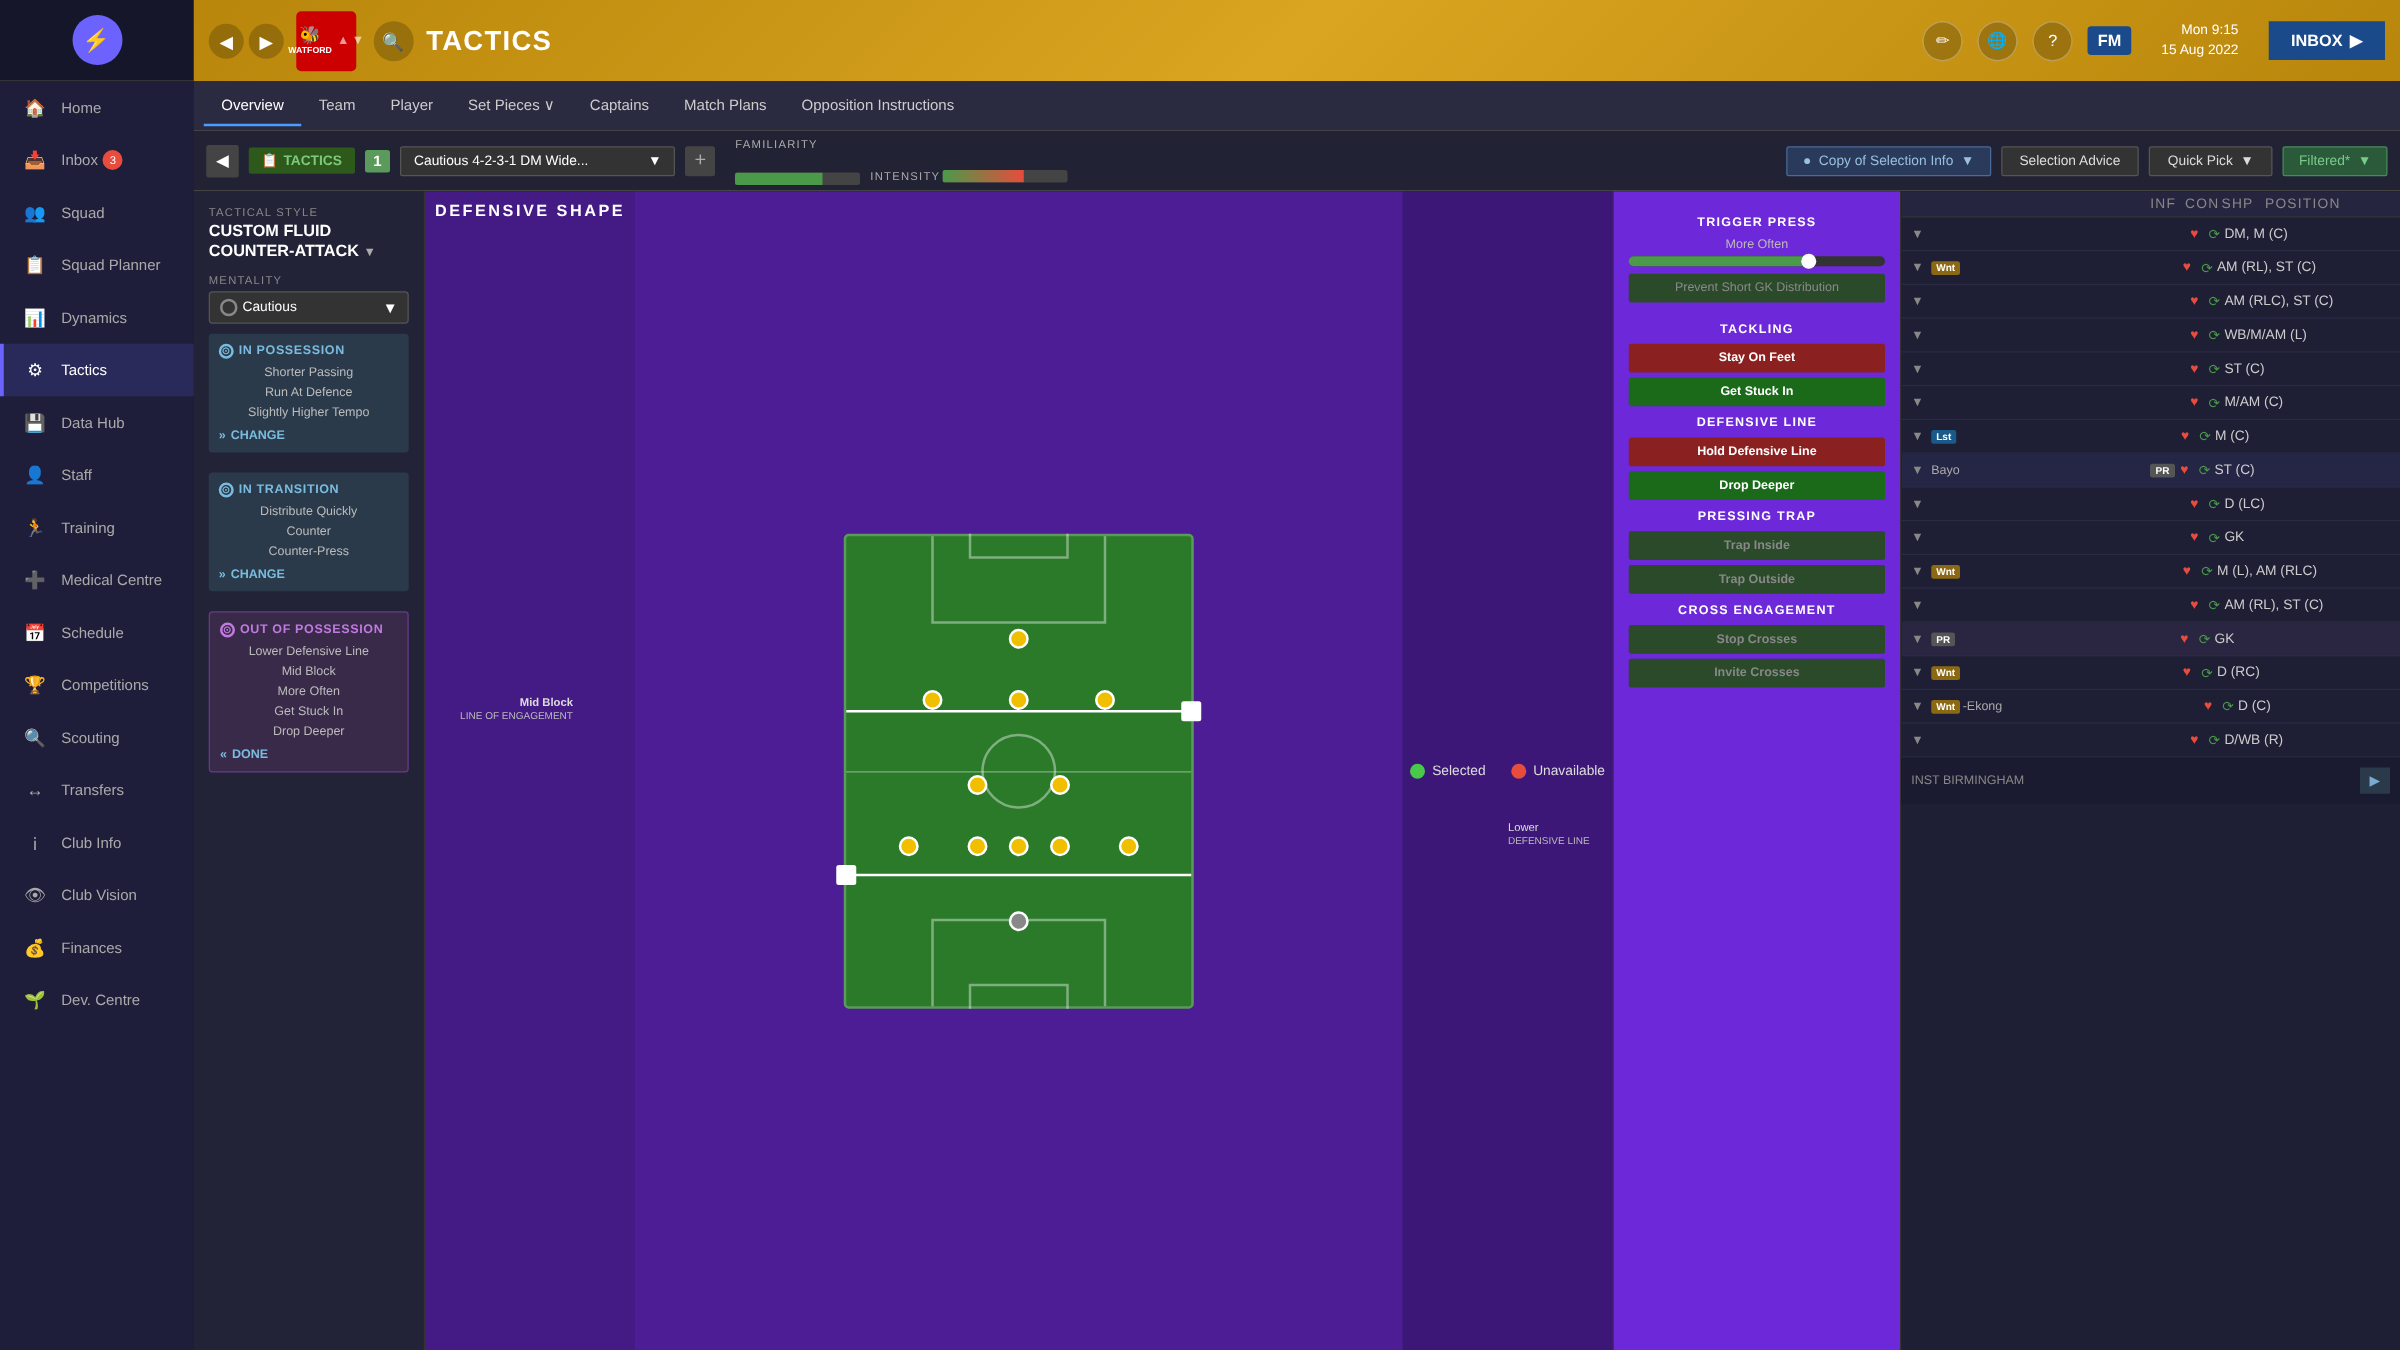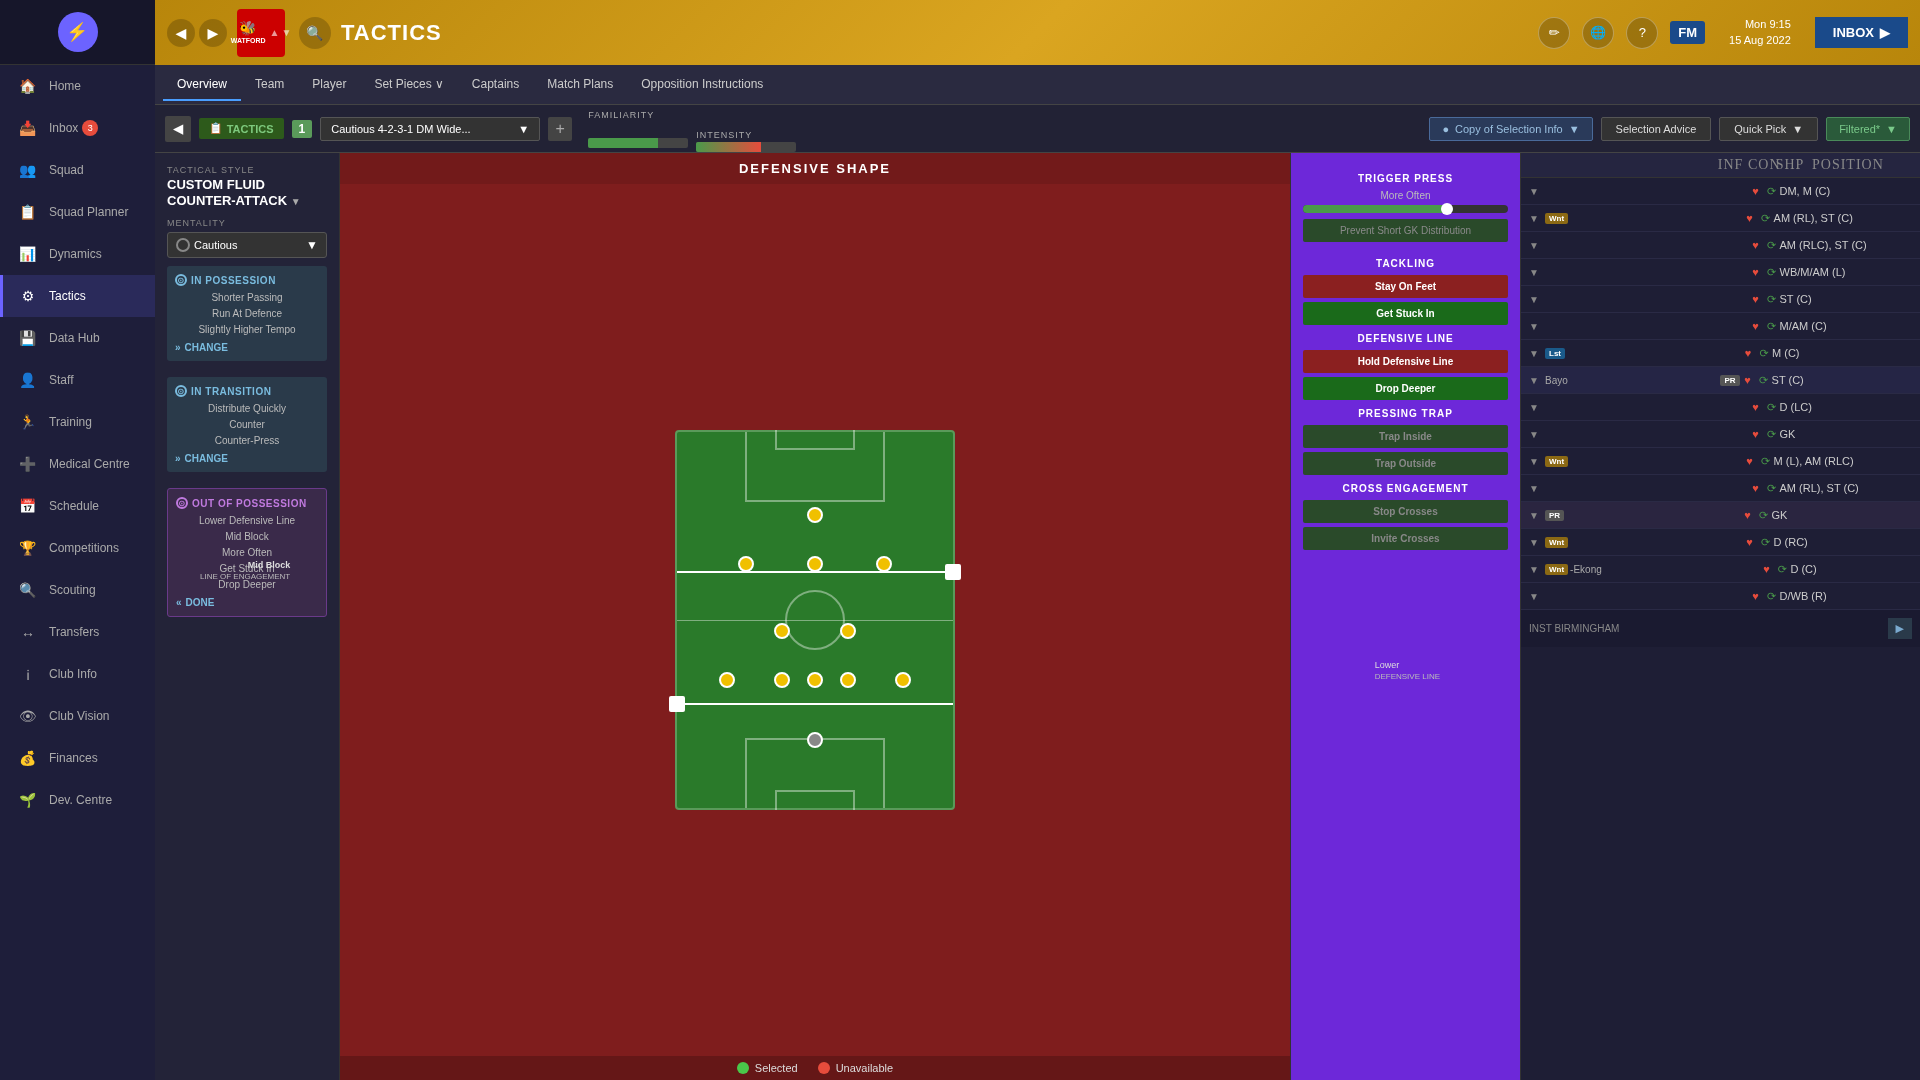--- a/index.html
+++ b/index.html
@@ -55,21 +55,21 @@
     .tactics-bar { height: 48px; background: #222235; display: flex; align-items: center; padding: 0 10px; gap: 8px; border-bottom: 1px solid #444; }
     .tac-nav-btn { width: 26px; height: 26px; background: #444; border: none; color: #fff; cursor: pointer; display: flex; align-items: center; justify-content: center; border-radius: 2px; }
     .tac-label { background: #2d5a1b; color: #7dc97d; padding: 4px 10px; font-size: 11px; font-weight: bold; border-radius: 2px; display: flex; align-items: center; gap: 4px; }
     .tac-number { background: #5a9a5a; color: #fff; padding: 2px 7px; border-radius: 2px; font-weight: bold; font-size: 12px; }
     .tac-dropdown { background: #333; color: #fff; border: 1px solid #555; padding: 5px 10px; font-size: 11px; cursor: pointer; display: flex; align-items: center; gap: 6px; border-radius: 2px; min-width: 220px; justify-content: space-between; }
     .tac-add { width: 24px; height: 24px; background: #444; border: none; color: #aaa; cursor: pointer; font-size: 16px; border-radius: 2px; }
     .familiarity-block { display: flex; flex-direction: column; gap: 18px; margin-left: 8px; }
     .fam-label { font-size: 9px; color: #aaa; letter-spacing: 1px; }
     .fam-bar { width: 100px; height: 10px; background: #444; border-radius: 2px; overflow: hidden; }
     .fam-fill { height: 100%; background: #4a9a4a; }
-    .intensity-block { display: flex; flex-direction: column; gap: 2px; margin-top: 24px; }
+    .intensity-block { display: flex; flex-direction: row; gap: 2px; margin-top: 24px; }
     .int-bar { width: 100px; height: 10px; background: #444; border-radius: 2px; overflow: hidden; }
     .int-fill { height: 100%; background: linear-gradient(to right, #4a9a4a, #e74c3c); }
     .copy-btn { background: #2a3a5a; border: 1px solid #4a6a9a; color: #9abfdf; padding: 5px 12px; cursor: pointer; font-size: 11px; border-radius: 2px; display: flex; align-items: center; gap: 6px; margin-left: auto; }
     .selection-advice-btn { background: #333; border: 1px solid #555; color: #ddd; padding: 5px 14px; cursor: pointer; font-size: 11px; border-radius: 2px; }
     .quick-pick-btn { background: #333; border: 1px solid #555; color: #ddd; padding: 5px 14px; cursor: pointer; font-size: 11px; border-radius: 2px; display: flex; align-items: center; gap: 6px; }
     .filtered-btn { background: #2a5a3a; border: 1px solid #4a8a5a; color: #7aca8a; padding: 5px 12px; cursor: pointer; font-size: 11px; border-radius: 2px; display: flex; align-items: center; gap: 6px; }
 
     
     .main-area { flex: 1; display: flex; overflow: hidden; }
 
@@ -84,21 +84,21 @@
 
     .possession-section { background: #2a3a4a; border-radius: 3px; padding: 8px; margin: 8px 0; }
     .possession-section.out { background: #3a2a4a; }
     .section-title { display: flex; align-items: center; gap: 4px; font-size: 10px; color: #7abcdf; font-weight: bold; letter-spacing: 0.5px; margin-bottom: 4px; }
     .section-icon { width: 12px; height: 12px; border-radius: 50%; border: 2px solid #7abcdf; display: flex; align-items: center; justify-content: center; font-size: 8px; }
     .section-items { font-size: 10px; color: #bbb; line-height: 1.6; text-align: center; }
     .change-btn { display: flex; align-items: center; justify-content: center; gap: 4px; background: transparent; border: none; color: #7abcdf; font-size: 10px; cursor: pointer; margin-top: 4px; font-weight: bold; }
     .done-btn { display: flex; align-items: center; justify-content: center; gap: 4px; background: transparent; border: none; color: #7abcdf; font-size: 10px; cursor: pointer; margin-top: 4px; font-weight: bold; }
 
     
-    .pitch-area { flex: 1; background: #7f1d1d; position: relative; display: flex; flex-direction: column; }
+    .pitch-area { flex: 1; background: #4c1d95; position: relative; display: flex; flex-direction: row; }
     .pitch-title { text-align: center; color: #fff; font-size: 13px; font-weight: bold; padding: 8px; letter-spacing: 2px; background: rgba(0,0,0,0.1); }
     .pitch-container { flex: 1; position: relative; display: flex; align-items: center; justify-content: center; }
     .pitch-field { width: 280px; height: 380px; background: #2a7a2a; border: 2px solid #5a9a5a; position: relative; border-radius: 4px; }
     .pitch-line { position: absolute; background: rgba(255,255,255,0.4); }
     .pitch-center-circle { position: absolute; top: 50%; left: 50%; transform: translate(-50%, -50%); width: 60px; height: 60px; border-radius: 50%; border: 2px solid rgba(255,255,255,0.4); background: transparent; }
     .pitch-goal-top { position: absolute; top: -2px; left: 50%; transform: translateX(-50%); width: 80px; height: 20px; border: 2px solid rgba(255,255,255,0.4); border-top: none; background: transparent; }
     .pitch-goal-bottom { position: absolute; bottom: -2px; left: 50%; transform: translateX(-50%); width: 80px; height: 20px; border: 2px solid rgba(255,255,255,0.4); border-bottom: none; background: transparent; }
     .pitch-box-top { position: absolute; top: 0; left: 50%; transform: translateX(-50%); width: 140px; height: 70px; border: 2px solid rgba(255,255,255,0.4); border-top: none; background: transparent; }
     .pitch-box-bottom { position: absolute; bottom: 0; left: 50%; transform: translateX(-50%); width: 140px; height: 70px; border: 2px solid rgba(255,255,255,0.4); border-bottom: none; background: transparent; }
     .player-dot { position: absolute; width: 16px; height: 16px; border-radius: 50%; background: #f0c000; border: 2px solid #fff; transform: translate(-50%, -50%); }
@@ -121,21 +121,21 @@
     .tac-section-title { font-size: 10px; font-weight: bold; color: #fff; letter-spacing: 1px; text-align: center; margin: 8px 0 6px; }
     .tac-action-row { display: flex; gap: 4px; margin-bottom: 4px; }
     .tac-btn { flex: 1; padding: 6px 4px; border: none; cursor: pointer; font-size: 10px; font-weight: bold; border-radius: 2px; text-align: center; color: #fff; }
     .tac-btn.active-red { background: #8b2020; }
     .tac-btn.active-green { background: #1a6a1a; }
     .tac-btn.inactive { background: #2a4a2a; color: #888; }
     .tac-prevent-btn { width: 100%; padding: 6px; background: #2a4a2a; border: none; color: #8a8a8a; font-size: 10px; cursor: pointer; border-radius: 2px; margin-bottom: 8px; text-align: center; }
 
     
     .player-list { width: 400px; background: #1e1e35; border-left: 1px solid #333; overflow-y: auto; }
-    .player-list-header { display: flex; align-items: center; padding: 4px 8px; background: #252540; border-bottom: 1px solid #333; font-size: 14px; color: #888; letter-spacing: 1px; font-family: Liberation Serif, serif; }
+    .player-list-header { display: flex; align-items: center; padding: 4px 8px; background: #252540; border-bottom: 1px solid #333; font-size: 11px; color: #888; letter-spacing: 1px; }
     .pl-col-inf { width: 35px; text-align: center; }
     .pl-col-con { width: 20px; text-align: center; }
     .pl-col-shp { width: 44px; text-align: center; }
     .pl-col-pos { flex: 1; }
     .pl-col-expand { width: 20px; }
     .pl-col-chevron { width: 20px; }
     .player-row { display: flex; align-items: center; padding: 5px 8px; border-bottom: 1px solid #2a2a45; cursor: pointer; }
     .player-row.selected-row { background: #252545; }
     .pl-chevron { width: 16px; height: 16px; color: #888; font-size: 10px; display: flex; align-items: center; }
     .pl-badge { font-size: 8px; padding: 1px 4px; border-radius: 2px; color: #fff; font-weight: bold; }

